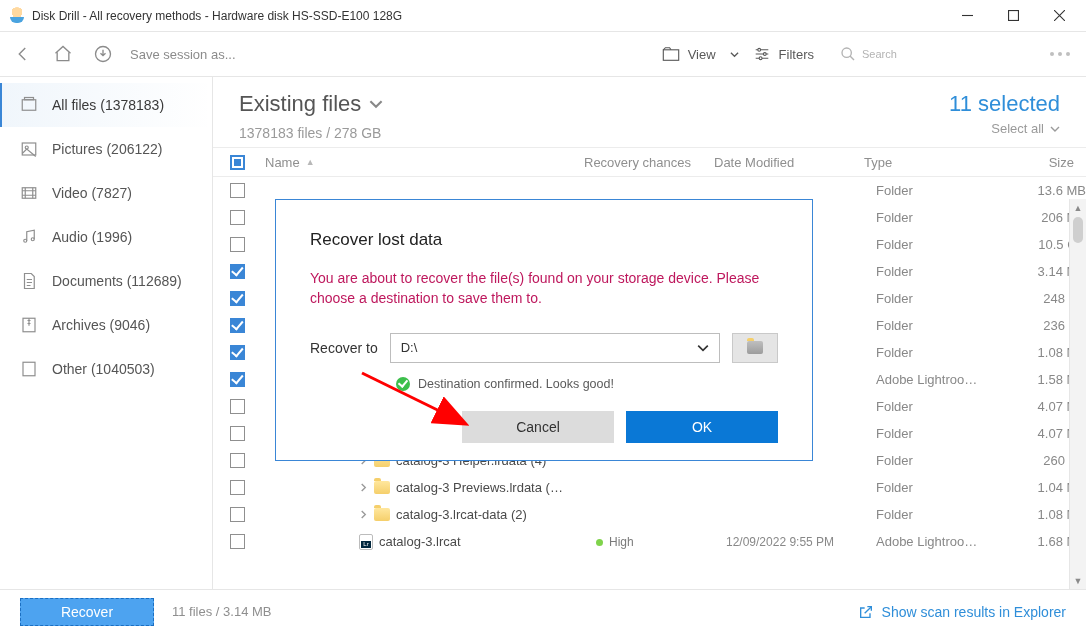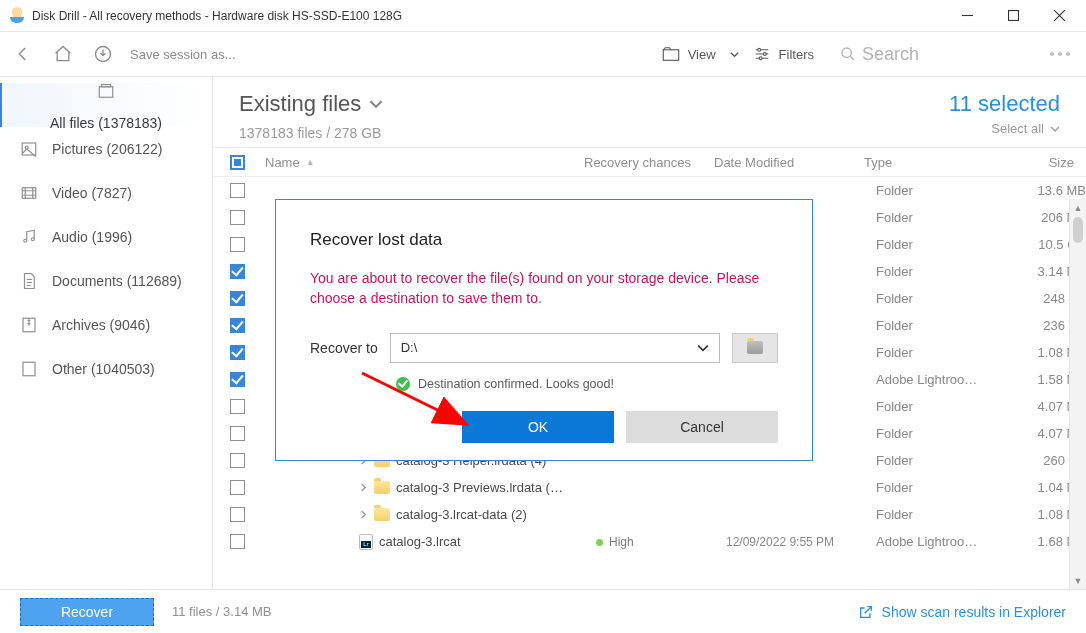--- a/index.html
+++ b/index.html
@@ -15,31 +15,31 @@
   .win-btn svg { width: 11px; height: 11px; }
 
   
   .toolbar { height: 45px; display:flex; align-items:center; padding: 0 10px; border-bottom: 1px solid #e6e6e6; gap: 14px; color:#8b8b8b; }
   .toolbar .icon-btn { width: 26px; height: 26px; display:flex; align-items:center; justify-content:center; color:#8b8b8b; }
   .toolbar .save-session { font-size: 13px; color:#8b8b8b; }
   .toolbar .spacer { flex:1; }
   .toolbar .btn-group { display:flex; align-items:center; gap:8px; color:#595959; font-size:13px; }
   .toolbar .btn-group .lbl { margin-right: 6px; }
   .toolbar .search-box { display:flex; align-items:center; color:#b3b3b3; width: 190px; border-radius:3px; padding: 3px 6px; }
-  .toolbar .search-box span { margin-left:6px; font-size:18px; }
+  .toolbar .search-box span { margin-left:6px; font-size:11px; }
   .tri-dots { display:flex; gap:4px; margin-left: 12px; margin-right:6px; }
   .tri-dots i { width:4px; height:4px; border-radius:50%; background:#bfbfbf; }
 
   .main { display:flex; height: calc(633px - 32px - 45px - 44px); }
 
   
   .sidebar { width: 213px; border-right: 1px solid #e6e6e6; padding-top: 6px; }
   .side-item { display:flex; align-items:center; height: 44px; padding: 0 20px; gap: 14px; color:#555; font-size:14px; cursor:pointer; }
   .side-item .icn { width:18px; color:#8f8f8f; display:flex; align-items:center; justify-content:center; }
-  .side-item.selected { background: linear-gradient(to right, rgba(64,139,209,0.08), transparent); box-shadow: inset 2px 0 0 #3a86d6; color:#3a3a3a;flex-direction:column; }
+  .side-item.selected { background: linear-gradient(to right, rgba(64,139,209,0.08), transparent); box-shadow: inset 2px 0 0 #3a86d6; color:#3a3a3a; }
 
   
   .content { flex:1; display:flex; flex-direction:column; }
   .content-head { padding: 14px 26px 6px 26px; display:flex; }
   .content-head .left h2 { font-size:22px; font-weight:400; color:#555; display:flex; align-items:center; gap:8px;}
   .content-head .left .sub { color:#9a9a9a; font-size:14px; margin-top:8px; }
   .content-head .right { text-align:right; margin-left:auto; }
   .content-head .right .sel { color:#2f8ed9; font-size:22px; font-weight:300; }
   .content-head .right .all { color:#9a9a9a; font-size:13px; margin-top:4px; display:flex; align-items:center; justify-content:flex-end; gap:6px;}
 
@@ -525,22 +525,22 @@
     </div>
     <div class="dlg-browse">
       <span class="folder-icon" style="background:linear-gradient(#bfbfbf,#9c9c9c)"></span>
     </div>
   </div>
   <div class="dlg-confirm">
     <span class="ok"></span>
     <span>Destination confirmed. Looks good!</span>
   </div>
   <div class="dlg-buttons">
+    <div class="dlg-btn secondary">Cancel</div>
     <div class="dlg-btn primary">OK</div>
-    <div class="dlg-btn secondary">Cancel</div>
   </div>
 </div>
 
 <svg class="arrow" viewBox="0 0 118 62">
   <defs>
       <marker id="ah" markerWidth="12" markerHeight="10" refX="10" refY="5" orient="auto">
         <path d="M0 0L12 5L0 10z" fill="#ff0000"></path>
       </marker>
     </defs>
   <line x1="4" y1="4" x2="106" y2="54" stroke="#ff0000" stroke-width="3" marker-end="url(#ah)"></line>

